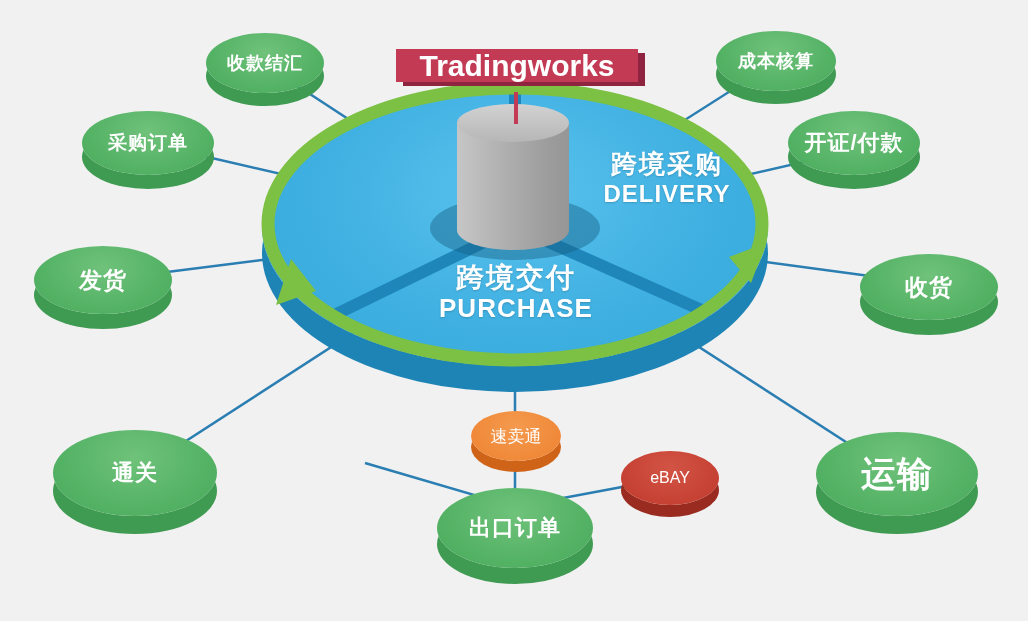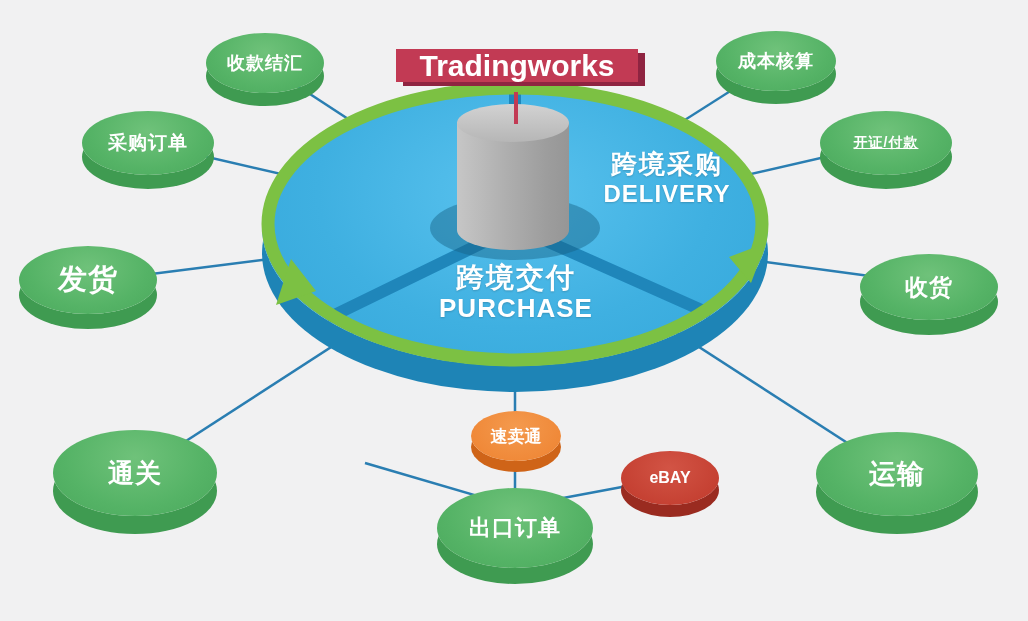--- a/index.html
+++ b/index.html
@@ -101,21 +101,21 @@
     text-align: center;
     letter-spacing: 1px;
     z-index: 3;
   }
 
   
   .platform {
     position: absolute;
     border-radius: 50%;
     color: #ffffff;
-    font-weight: bold;
+    font-weight: normal;
     display: flex; align-items: center; justify-content: center;
     text-align: center;
     z-index: 4;
   }
 </style>
 </head>
 <body>
 
 <div class="stage">
 
@@ -167,33 +167,33 @@
 
   <div class="node" style="left:206px; top:33px;  width:118px; height:60px; font-size:18px; box-shadow:0 13px 0 #3f9b51;">
     <span>收款结汇</span>
   </div>
   <div class="node" style="left:716px; top:31px;  width:120px; height:60px; font-size:18px; box-shadow:0 13px 0 #3f9b51;">
     <span>成本核算</span>
   </div>
   <div class="node" style="left:82px;  top:111px; width:132px; height:64px; font-size:19px; box-shadow:0 14px 0 #3f9b51;">
     <span>采购订单</span>
   </div>
-  <div class="node" style="left:820px; top:111px; width:132px; height:64px; font-size:14px; box-shadow:0 14px 0 #3f9b51;text-decoration:underline;">
+  <div class="node" style="left:788px; top:111px; width:132px; height:64px; font-size:22px; box-shadow:0 14px 0 #3f9b51;">
     <span>开证/付款</span>
   </div>
-  <div class="node" style="left:19px;  top:246px; width:138px; height:68px; font-size:29px; box-shadow:0 15px 0 #3f9b51;">
+  <div class="node" style="left:34px;  top:246px; width:138px; height:68px; font-size:23px; box-shadow:0 15px 0 #3f9b51;">
     <span>发货</span>
   </div>
   <div class="node" style="left:860px; top:254px; width:138px; height:66px; font-size:23px; box-shadow:0 15px 0 #3f9b51;">
     <span>收货</span>
   </div>
-  <div class="node" style="left:53px;  top:430px; width:164px; height:86px; font-size:26px; box-shadow:0 18px 0 #3f9b51;">
+  <div class="node" style="left:53px;  top:430px; width:164px; height:86px; font-size:22px; box-shadow:0 18px 0 #3f9b51;">
     <span>通关</span>
   </div>
-  <div class="node" style="left:816px; top:432px; width:162px; height:84px; font-size:27px; box-shadow:0 18px 0 #3f9b51;">
+  <div class="node" style="left:816px; top:432px; width:162px; height:84px; font-size:35px; box-shadow:0 18px 0 #3f9b51;">
     <span>运输</span>
   </div>
   <div class="node" style="left:437px; top:488px; width:156px; height:80px; font-size:22px; box-shadow:0 16px 0 #3f9b51;">
     <span>出口订单</span>
   </div>
 
   <div class="platform" style="left:471px; top:411px; width:90px; height:50px; font-size:17px;
        background:radial-gradient(ellipse at 50% 32%, #f49a4e, #ee8230); box-shadow:0 11px 0 #cf6418;">
     <span>速卖通</span>
   </div>

